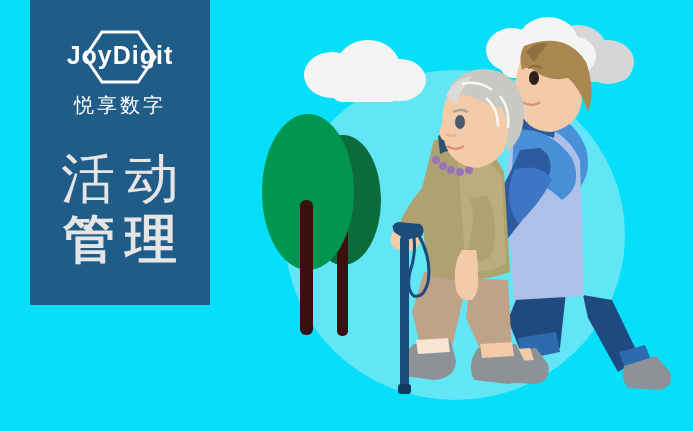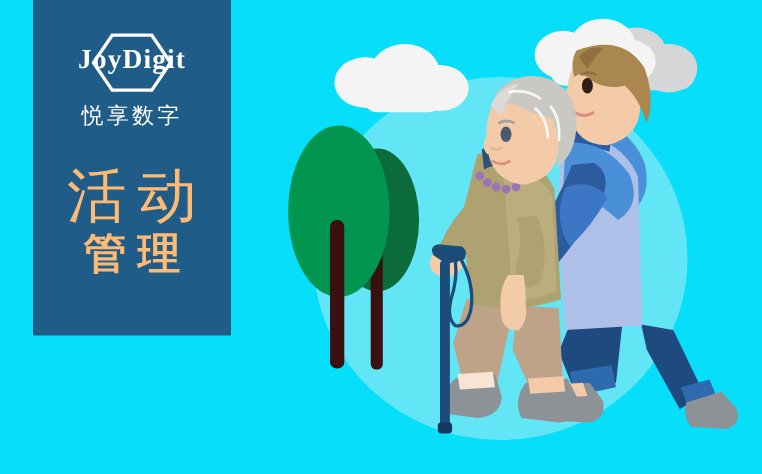--- a/index.html
+++ b/index.html
@@ -15,34 +15,34 @@
     display:flex;flex-direction:column;align-items:center;
   }
   #logo-wrap{position:relative;width:150px;height:58px;margin-top:28px;}
   #hexagon{
     position:absolute;left:50%;top:2px;transform:translateX(-50%);
     width:74px;height:54px;
   }
   #logo-text{
     position:absolute;left:0;top:12px;width:150px;text-align:center;
     color:#ffffff;font-size:25px;font-weight:bold;letter-spacing:1px;
-    font-family:Liberation Serif, serif;
+    font-family:Liberation Sans, sans-serif;
     line-height:30px;
   }
   #logo-cn{
     margin-top:6px;color:#ffffff;font-size:20px;font-weight:normal;
     letter-spacing:3px;text-align:center;
   }
   #title-wrap{margin-top:30px;text-align:center;width:100%;}
   .title-line{
-    color:#fdba74;line-height:1.08;letter-spacing:10px;
+    color:#e5e5e5;line-height:1.08;letter-spacing:10px;
     text-indent:10px;
   }
   #title-1{font-size:54px;font-weight:300;}
-  #title-2{font-size:39px;font-weight:bold;margin-top:4px;text-align:center;}
+  #title-2{font-size:52px;font-weight:bold;margin-top:4px;text-align:center;}
 
   
   #scene{position:absolute;left:0;top:0;width:693px;height:431px;}
   .sv{position:absolute;left:0;top:0;width:693px;height:431px;}
 </style>
 </head>
 <body>
 
 <div id="stage">
 

